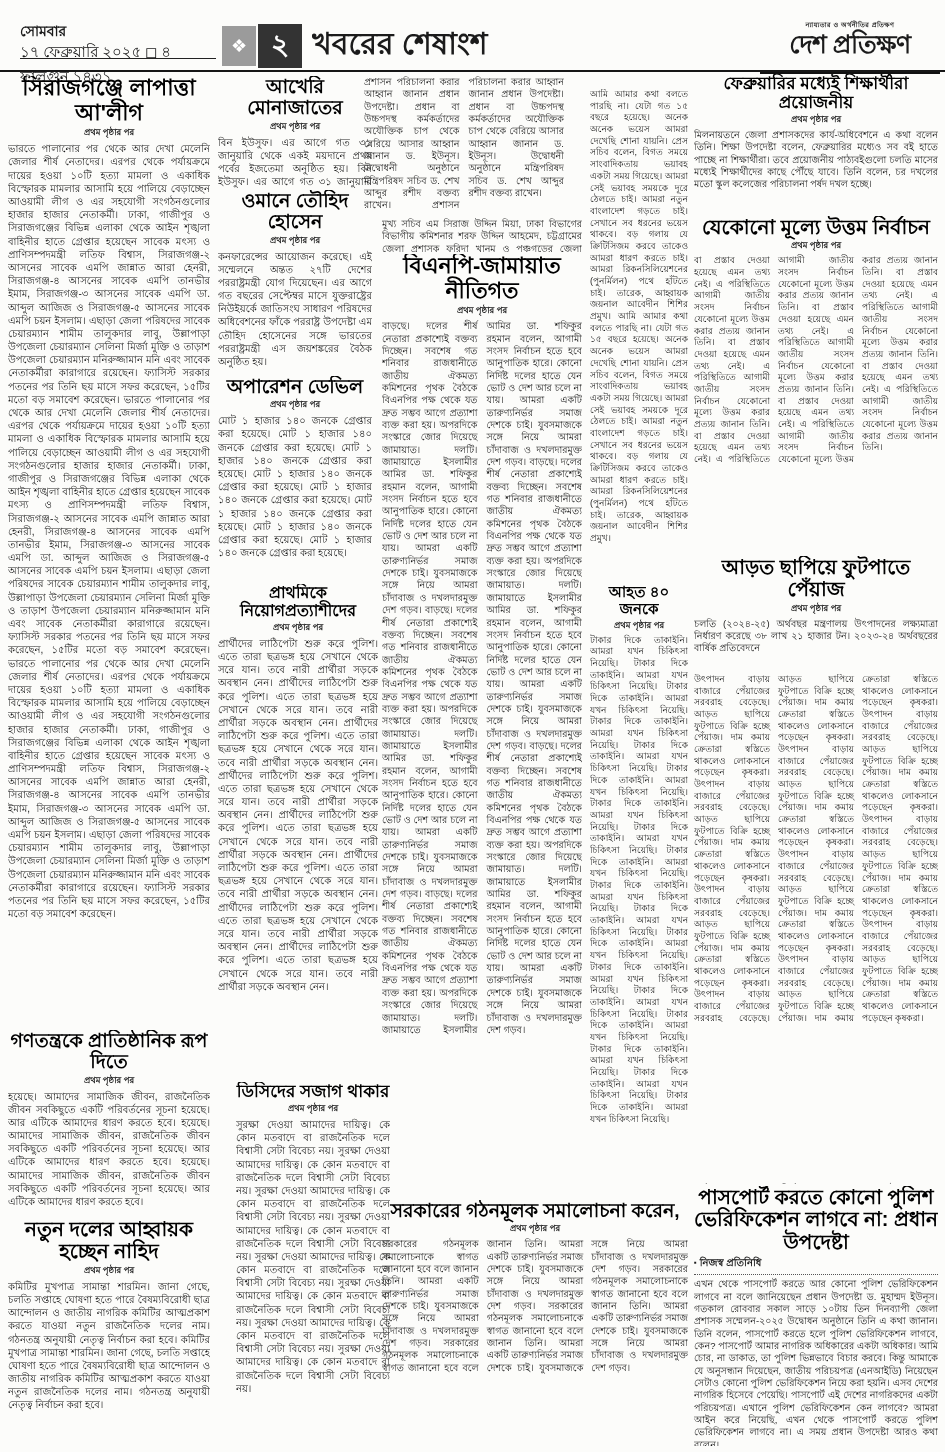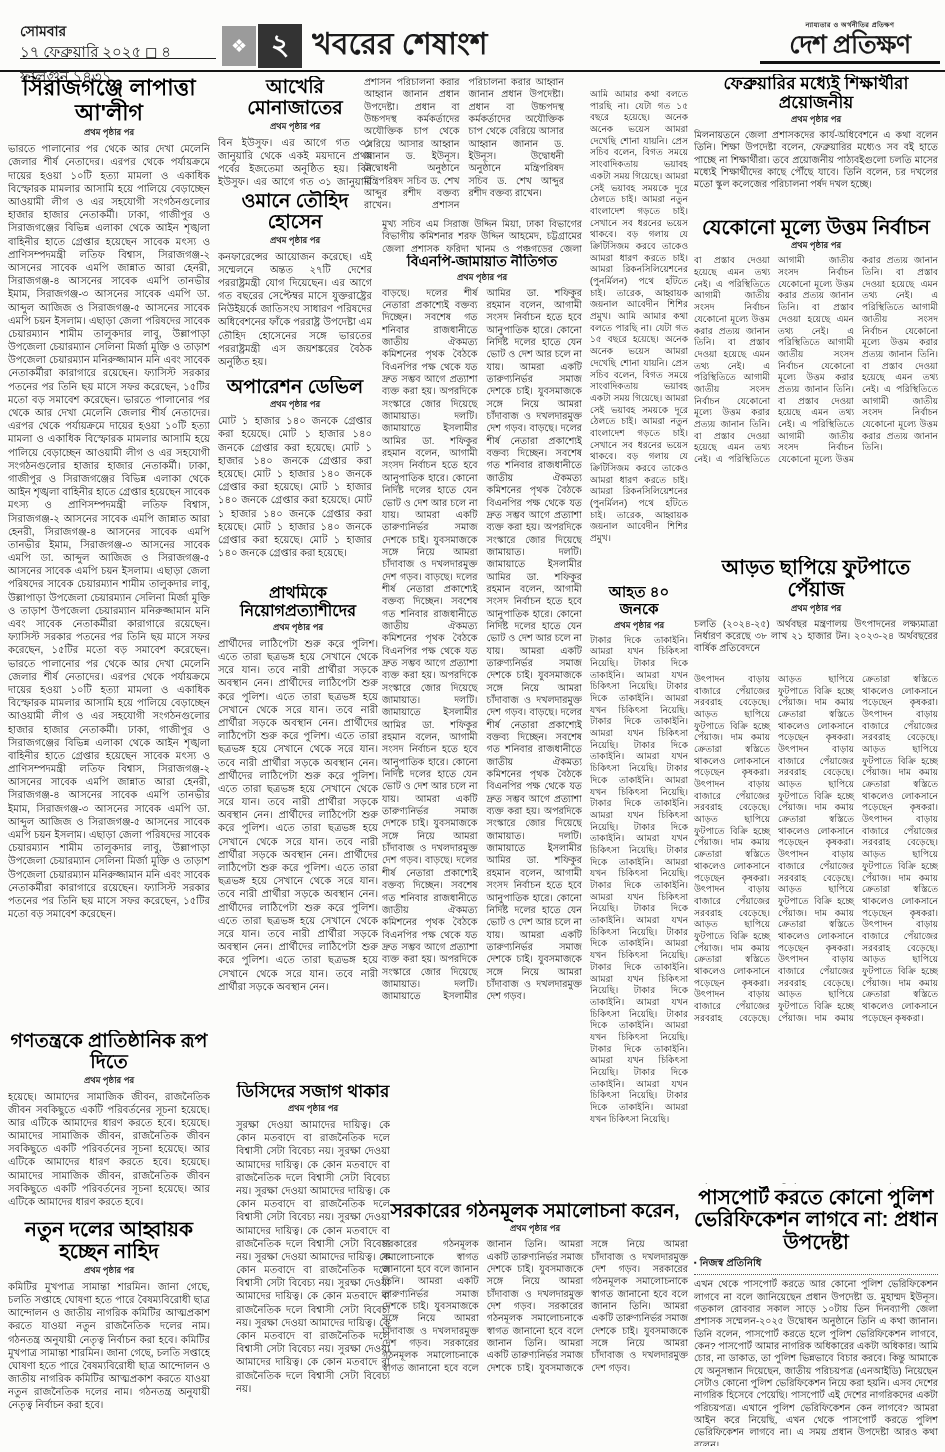--- a/index.html
+++ b/index.html
@@ -17,25 +17,25 @@
   .rule-main{left:0;top:70px;width:945px;height:2px;background:#161616;}
   #ornamentbox{left:222px;top:26px;width:34px;height:40px;background:#9b9b9b;
     color:#fff;display:flex;align-items:center;justify-content:center;font-size:18px;}
   #pagenumbox{left:258px;top:24px;width:44px;height:44px;background:#333333;
     color:#fff;display:flex;align-items:center;justify-content:center;
     font-size:28px;font-weight:bold;}
   #sectiontitle{left:312px;top:28px;width:360px;font-size:30px;font-weight:800;line-height:1.05;}
   #masthead{left:760px;top:20px;width:180px;text-align:center;}
   .tagline{font-size:6.5px;font-weight:bold;letter-spacing:.5px;}
   .mast-main{font-size:25px;font-weight:900;letter-spacing:-.5px;line-height:1.05;
-    border-bottom:3px solid #111;padding-bottom:4px;}
+    border-bottom:3px solid #111;padding-bottom:14px;}
   
   .hl{margin:0 0 1px;text-align:center;font-weight:800;line-height:1.12;color:#000;}
   .h22{font-size:22px;} .h20{font-size:20px;} .h19{font-size:19px;}
-  .h18{font-size:14px;} .h17{font-size:17px;} .h16{font-size:16px;} .h15{font-size:15px;}
+  .h18{font-size:22px;} .h17{font-size:17px;} .h16{font-size:16px;} .h15{font-size:15px;}
   .cont{text-align:center;font-size:8.5px;font-weight:bold;margin:0 0 2px;}
   .body{text-align:justify;line-height:1.32;word-break:break-word;}
   .b10{font-size:10px;} .b95{font-size:9.5px;line-height:1.3;} .b9{font-size:9px;line-height:1.3;}
   .cols2{column-count:2;column-gap:9px;}
   .cols3{column-count:3;column-gap:8px;}
   .byline{font-size:10px;font-weight:bold;margin:2px 0 1px;}
   .byline .sq{font-size:8px;vertical-align:1px;}
   .dotted{border-bottom:1px dotted #555;height:1px;margin-bottom:3px;}
 </style>
 </head>

